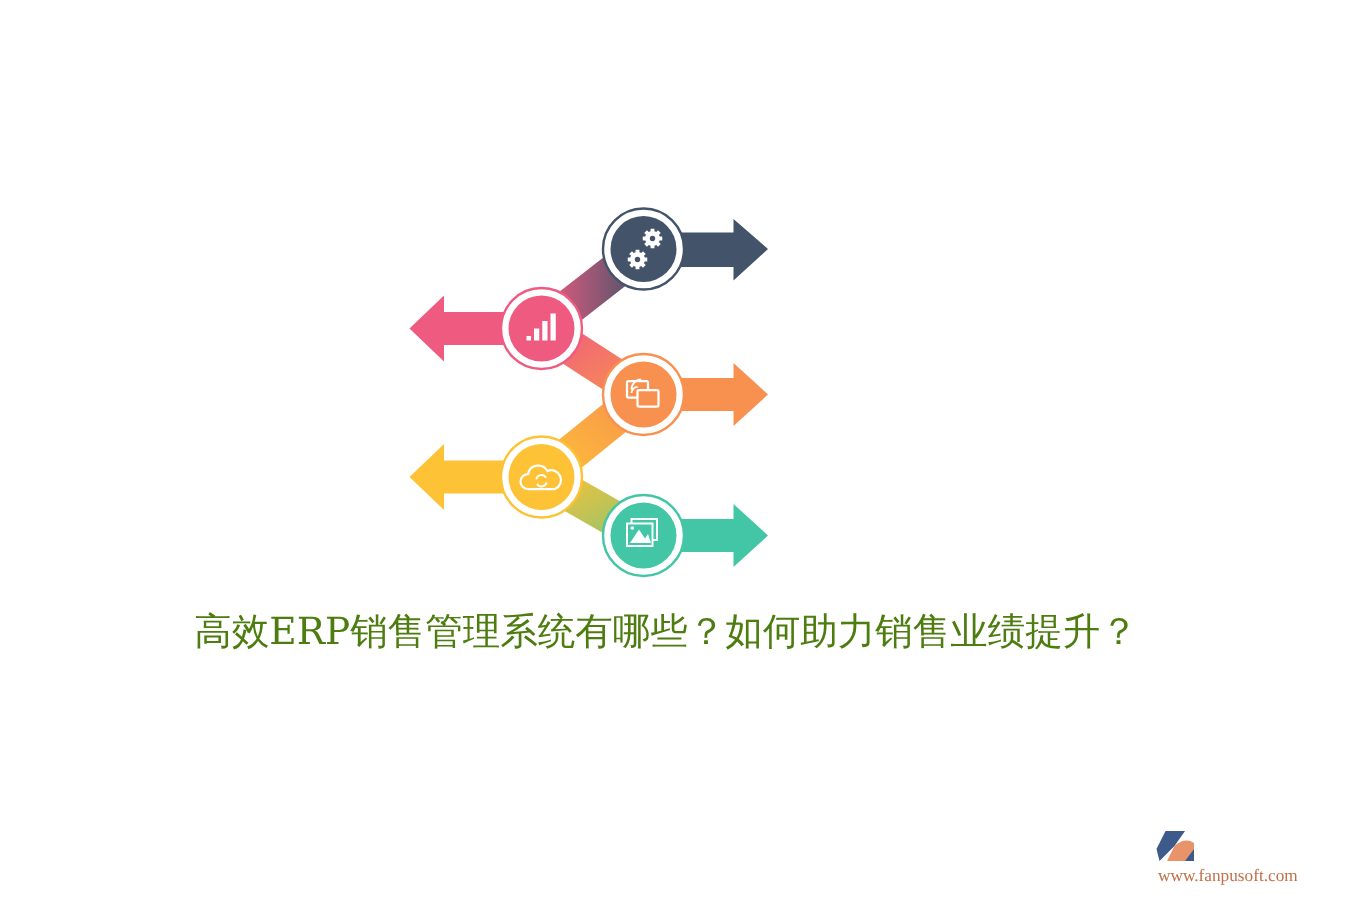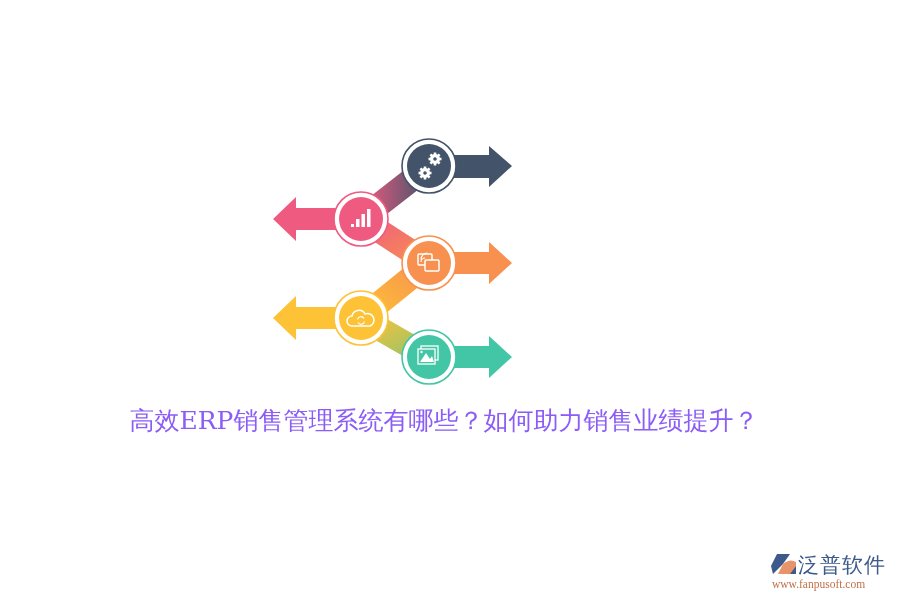--- a/index.html
+++ b/index.html
@@ -1,20 +1,20 @@
 <!DOCTYPE html>
 <html><head>
 <meta charset="utf-8">
 <style>
   html, body { margin:0; padding:0; background:#ffffff; }
   body { width:900px; height:600px; position:relative; overflow:hidden; font-family:"DejaVu Serif", serif; }
   #graphic { position:absolute; left:0; top:0; }
   .title {
     position:absolute; left:0; top:404px; width:888px; text-align:center;
-    font-family:"DejaVu Serif", serif; font-size:25px; color:#8b5cf6; letter-spacing:0px;
+    font-family:"DejaVu Serif", serif; font-size:25px; color:#4d7c0f; letter-spacing:0px;
     white-space:nowrap;
   }
   .logo { position:absolute; left:770px; top:552px; width:125px; height:45px; }
   .logo-name {
     position:absolute; left:28px; top:-1px; font-family:"DejaVu Sans", sans-serif;
     font-size:21px; color:#3D5A8A; letter-spacing:1px; white-space:nowrap;
   }
   .logo-url {
     position:absolute; left:2px; top:26px; font-family:Liberation Serif, serif;
     font-size:11.5px; color:#C0714A; white-space:nowrap;
@@ -128,15 +128,14 @@
 </svg>
 
 <div class="title">高效ERP销售管理系统有哪些？如何助力销售业绩提升？</div>
 
 <div class="logo">
   <svg class="logo-mark" width="28" height="26" viewBox="0 0 28 26">
     <polygon points="7,2 20,2 13,12 3,22 1,14" fill="#3D5A8A"></polygon>
     <path d="M13,12 Q20,6 26,10 L26,22 L8,22 Z" fill="#E9936A"></path>
     <path d="M20,22 L26,14 L26,22 Z" fill="#3D5A8A"></path>
   </svg>
-  <span class="logo-name">泛普软件</span>
   <span class="logo-url">www.fanpusoft.com</span>
 </div>
 
 </body></html>

